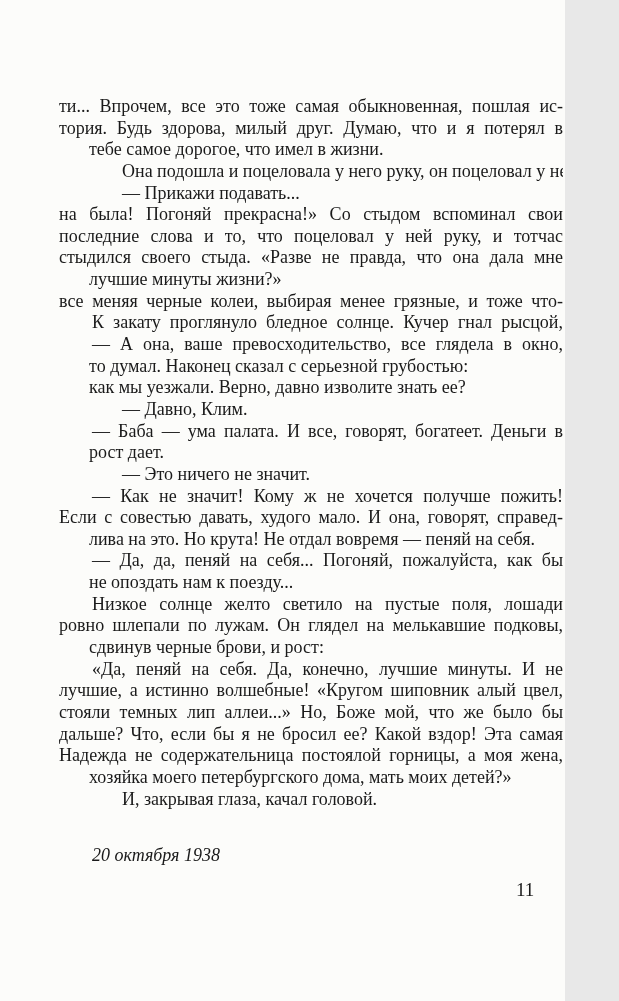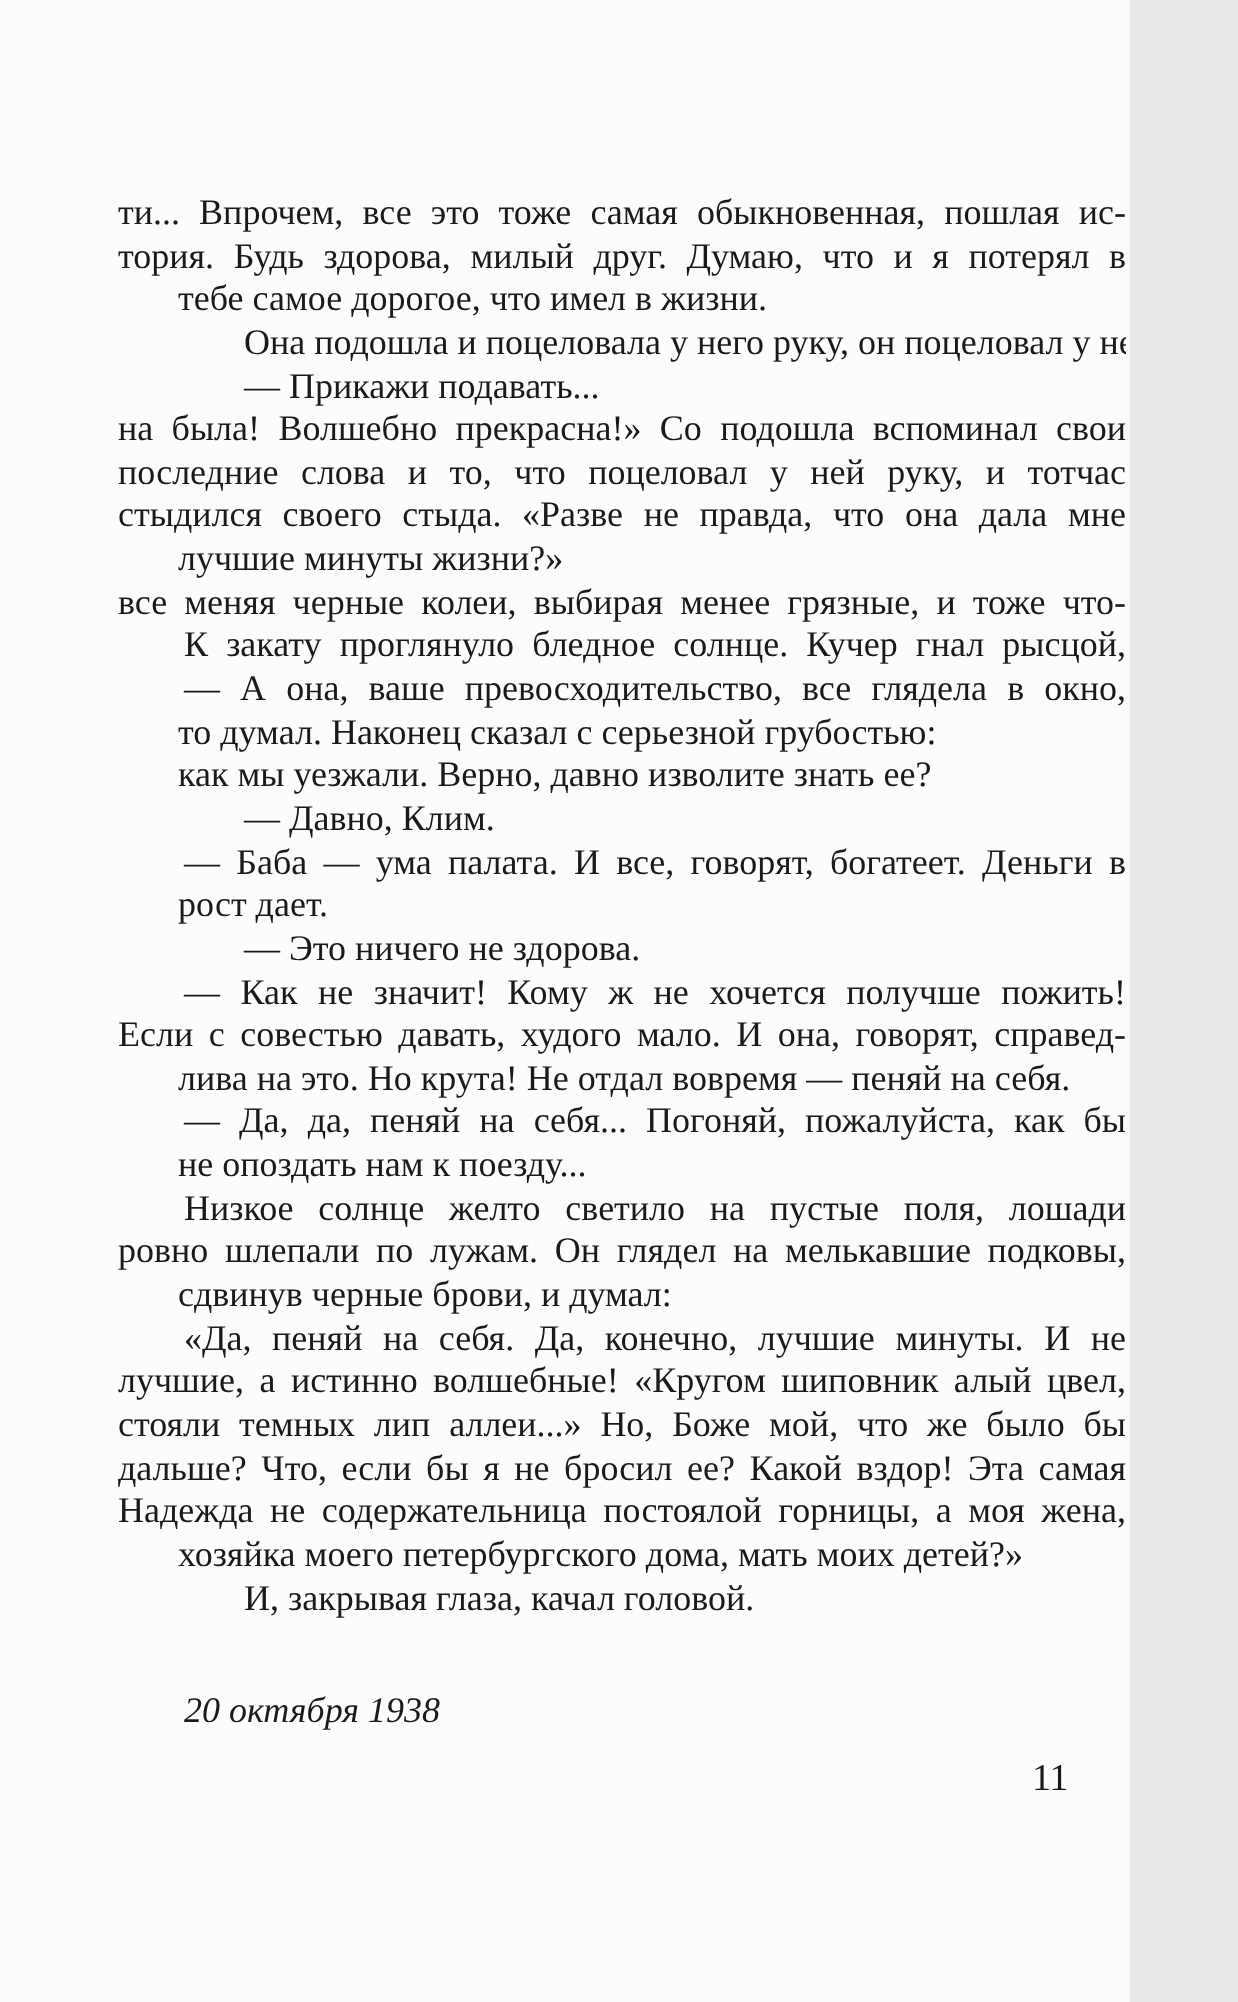--- a/index.html
+++ b/index.html
@@ -59,41 +59,41 @@
 </head>
 <body>
 
 <div class="page">
   <div class="text-block" id="lines-container">
       <div class="line">ти... Впрочем, все это тоже самая обыкновенная, пошлая ис-</div>
       <div class="line">тория. Будь здорова, милый друг. Думаю, что и я потерял в</div>
       <div class="line last">тебе самое дорогое, что имел в жизни.</div>
       <div class="line indent last">Она подошла и поцеловала у него руку, он поцеловал у нее.</div>
       <div class="line indent last">— Прикажи подавать...</div>
-      <div class="line">на была! Волшебно прекрасна!» Со подошла вспоминал свои</div>
+      <div class="line">на была! Погоняй прекрасна!» Со стыдом вспоминал свои</div>
       <div class="line">последние слова и то, что поцеловал у ней руку, и тотчас</div>
       <div class="line">стыдился своего стыда. «Разве не правда, что она дала мне</div>
       <div class="line last">лучшие минуты жизни?»</div>
       <div class="line">все меняя черные колеи, выбирая менее грязные, и тоже что-</div>
       <div class="line indent">К закату проглянуло бледное солнце. Кучер гнал рысцой,</div>
       <div class="line indent">— А она, ваше превосходительство, все глядела в окно,</div>
       <div class="line last">то думал. Наконец сказал с серьезной грубостью:</div>
       <div class="line last">как мы уезжали. Верно, давно изволите знать ее?</div>
       <div class="line indent last">— Давно, Клим.</div>
       <div class="line indent">— Баба — ума палата. И все, говорят, богатеет. Деньги в</div>
       <div class="line last">рост дает.</div>
-      <div class="line indent last">— Это ничего не здорова.</div>
+      <div class="line indent last">— Это ничего не значит.</div>
       <div class="line indent">— Как не значит! Кому ж не хочется получше пожить!</div>
       <div class="line">Если с совестью давать, худого мало. И она, говорят, справед-</div>
       <div class="line last">лива на это. Но крута! Не отдал вовремя — пеняй на себя.</div>
       <div class="line indent">— Да, да, пеняй на себя... Погоняй, пожалуйста, как бы</div>
       <div class="line last">не опоздать нам к поезду...</div>
       <div class="line indent">Низкое солнце желто светило на пустые поля, лошади</div>
       <div class="line">ровно шлепали по лужам. Он глядел на мелькавшие подковы,</div>
-      <div class="line last">сдвинув черные брови, и думал:</div>
+      <div class="line last">сдвинув черные брови, и рост:</div>
       <div class="line indent">«Да, пеняй на себя. Да, конечно, лучшие минуты. И не</div>
       <div class="line">лучшие, а истинно волшебные! «Кругом шиповник алый цвел,</div>
       <div class="line">стояли темных лип аллеи...» Но, Боже мой, что же было бы</div>
       <div class="line">дальше? Что, если бы я не бросил ее? Какой вздор! Эта самая</div>
       <div class="line">Надежда не содержательница постоялой горницы, а моя жена,</div>
       <div class="line last">хозяйка моего петербургского дома, мать моих детей?»</div>
       <div class="line indent last">И, закрывая глаза, качал головой.</div>
     </div>
   <div class="date-line">20 октября 1938</div>
   <div class="page-number">11</div>

